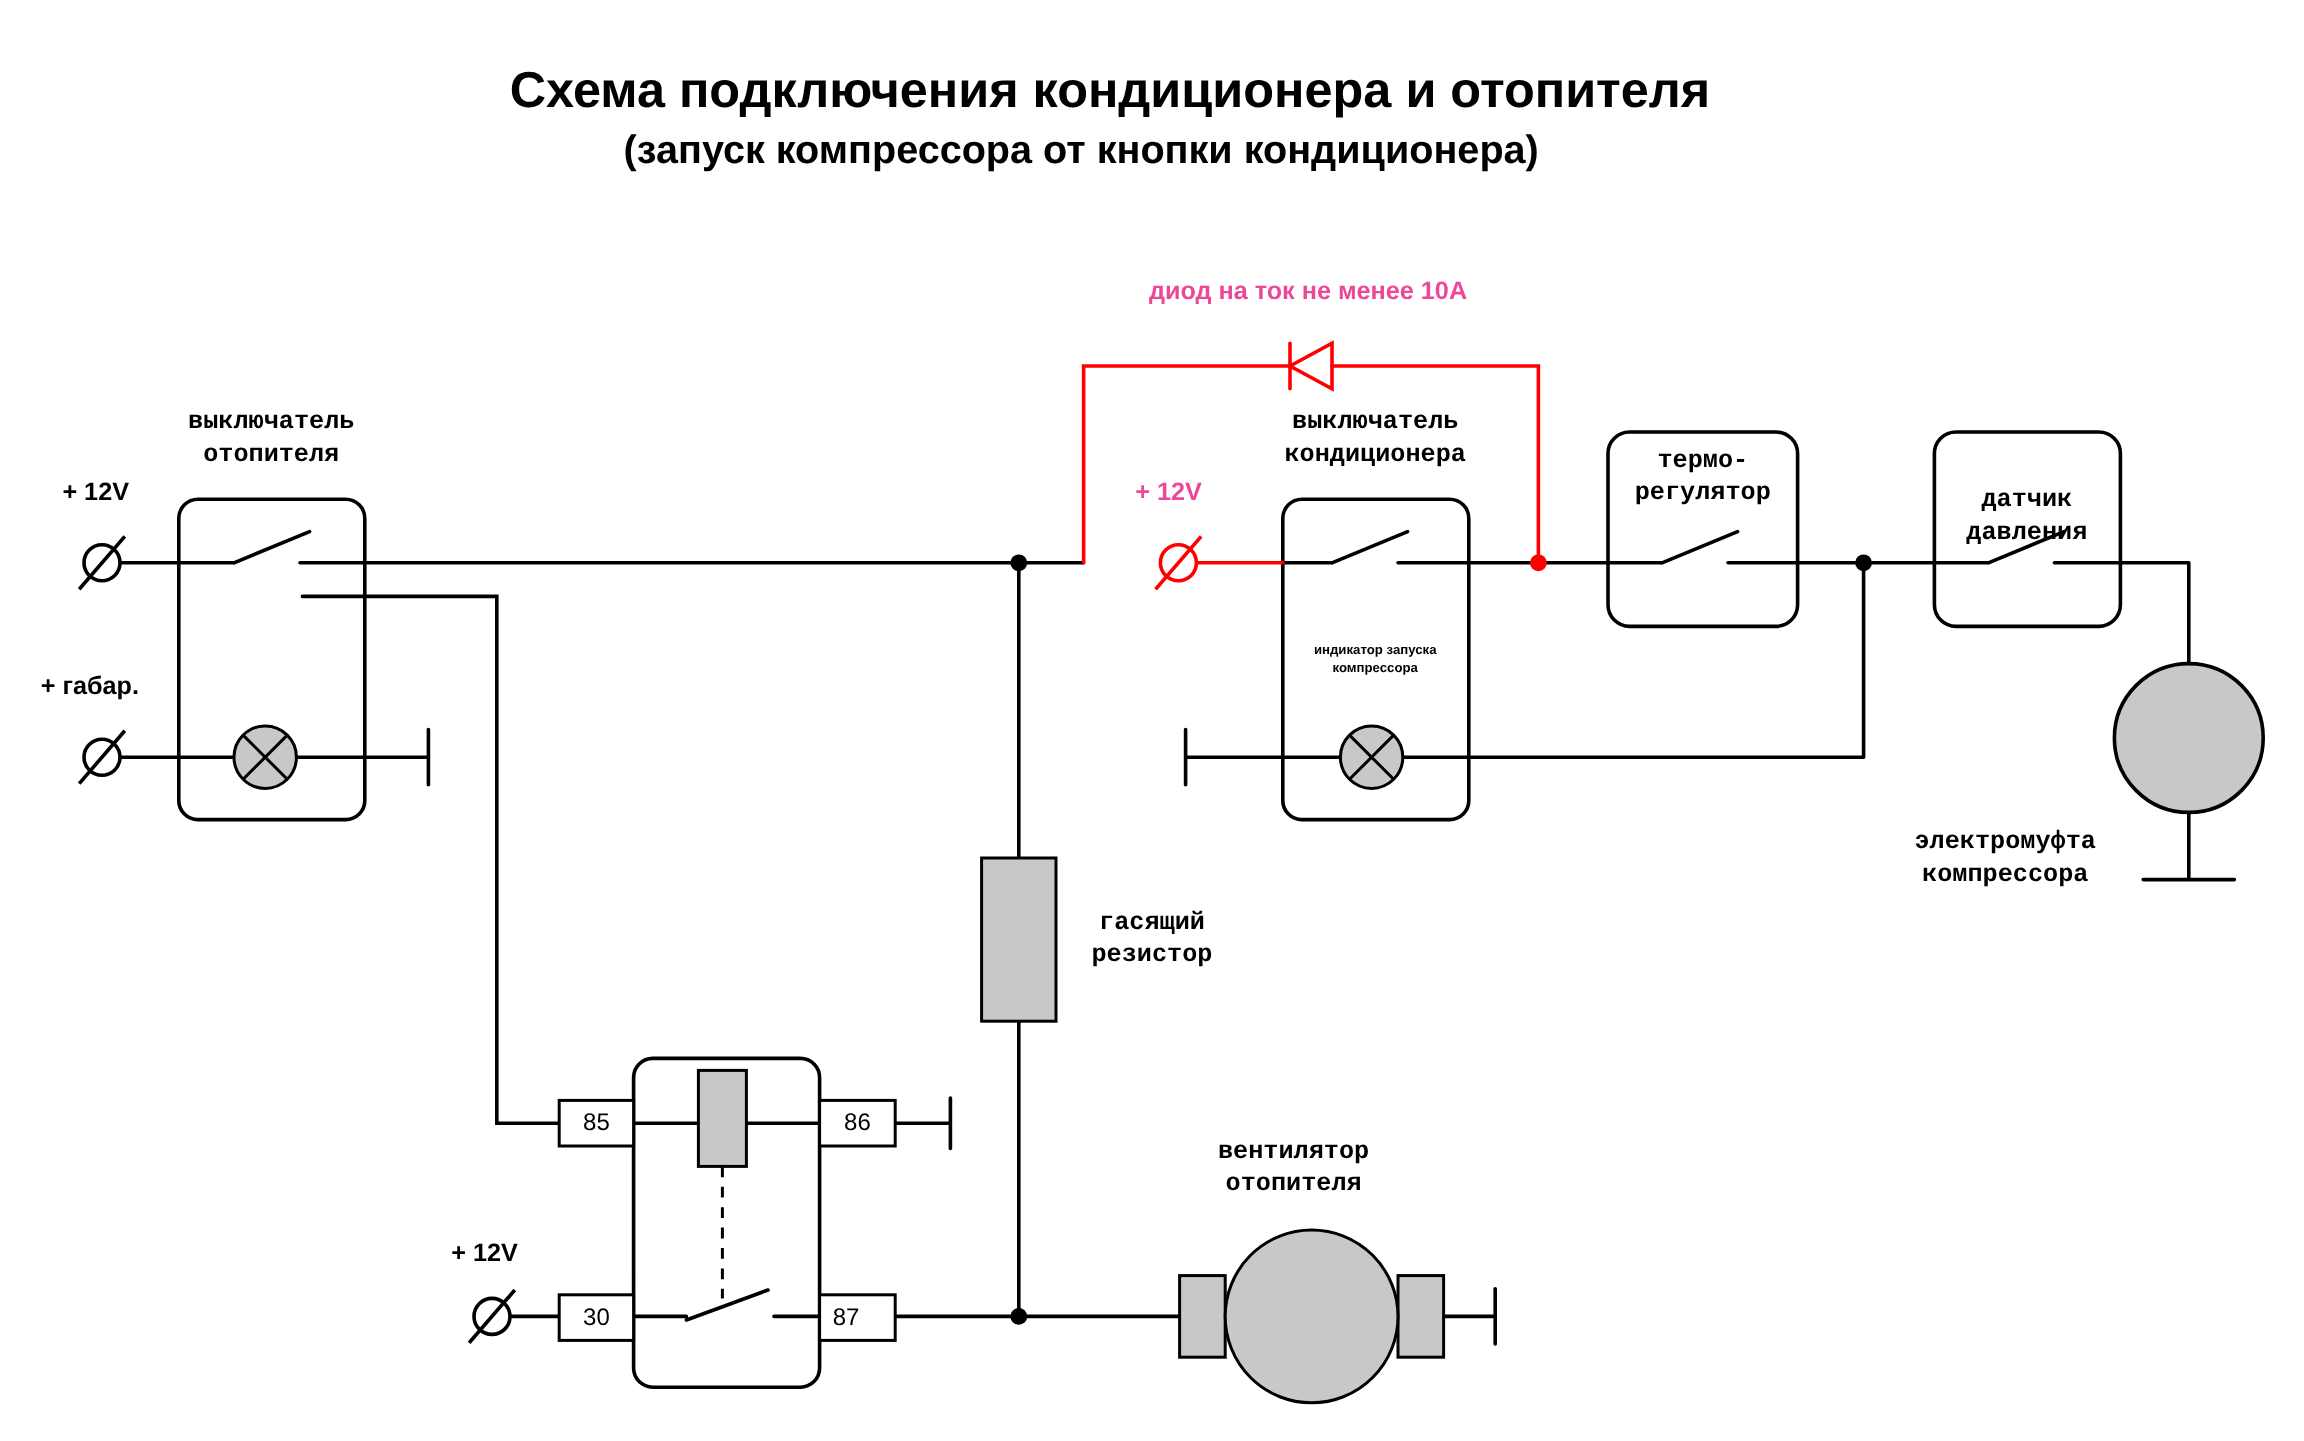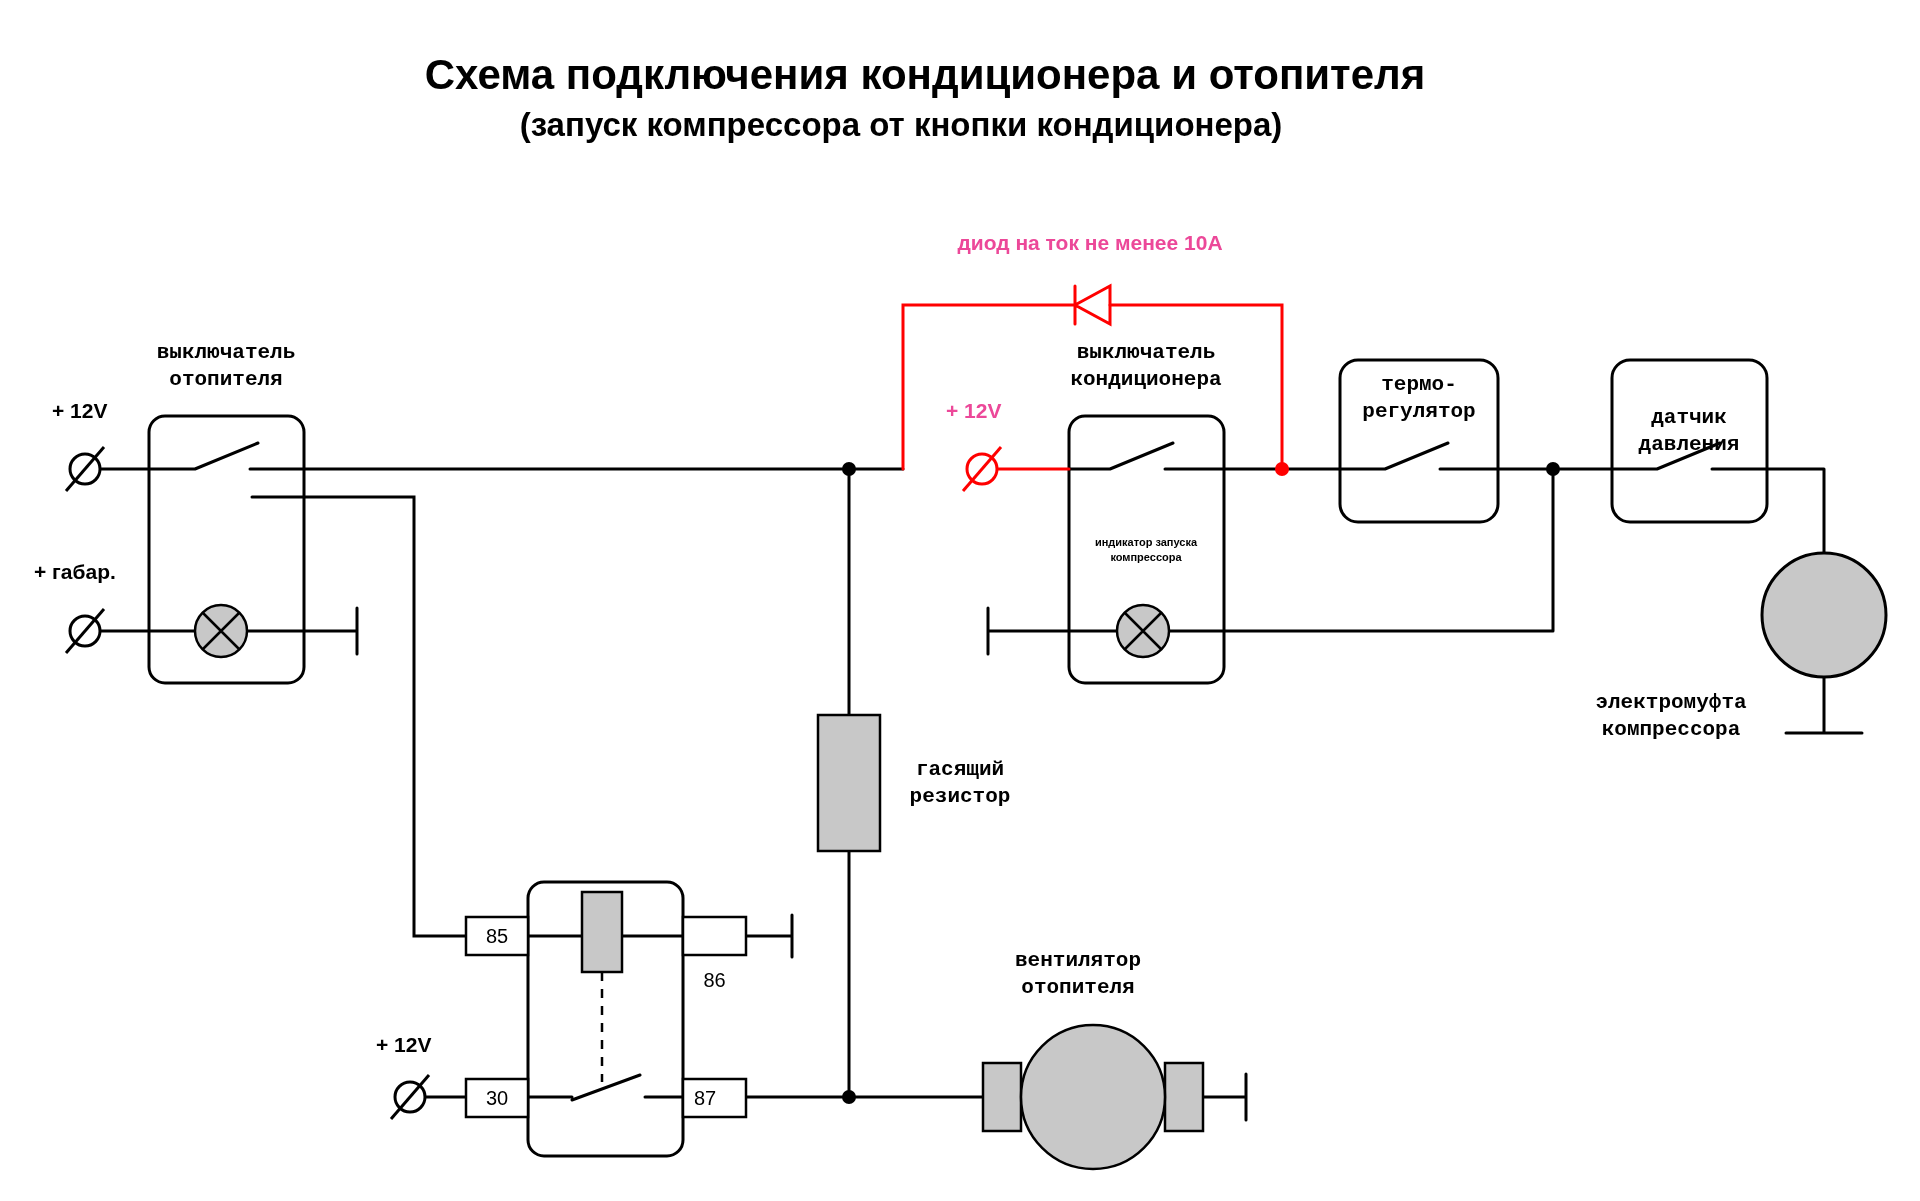--- a/index.html
+++ b/index.html
@@ -123,17 +123,17 @@
   <div class="lbl block-lbl" style="left:1576px; top:662px; width:190px;margin-top:28px;">электромуфта компрессора</div>
   <div class="lbl block-lbl" style="left:900px; top:757px; width:120px;">гасящий резистор</div>
   <div class="lbl block-lbl" style="left:1003px; top:948px; width:150px;">вентилятор отопителя</div>
 
   <div class="lbl term-lbl left" style="left:52px;  top:398px;">+ 12V</div>
   <div class="lbl term-lbl left" style="left:34px;  top:559px;">+ габар.</div>
   <div class="lbl term-lbl left red" style="left:946px; top:398px;">+ 12V</div>
   <div class="lbl term-lbl left" style="left:376px; top:1032px;">+ 12V</div>
 
   <div class="lbl pin-lbl" style="left:466px; top:926px; width:62px;">85</div>
-  <div class="lbl pin-lbl" style="left:683px; top:926px; width:63px;margin-top:44px;">86</div>
+  <div class="lbl pin-lbl" style="left:683px; top:926px; width:63px;">86</div>
   <div class="lbl pin-lbl" style="left:466px; top:1088px; width:62px;">30</div>
   <div class="lbl pin-lbl" style="left:683px; top:1088px; width:44px;">87</div>
 
 </div>
 
 </body></html>

